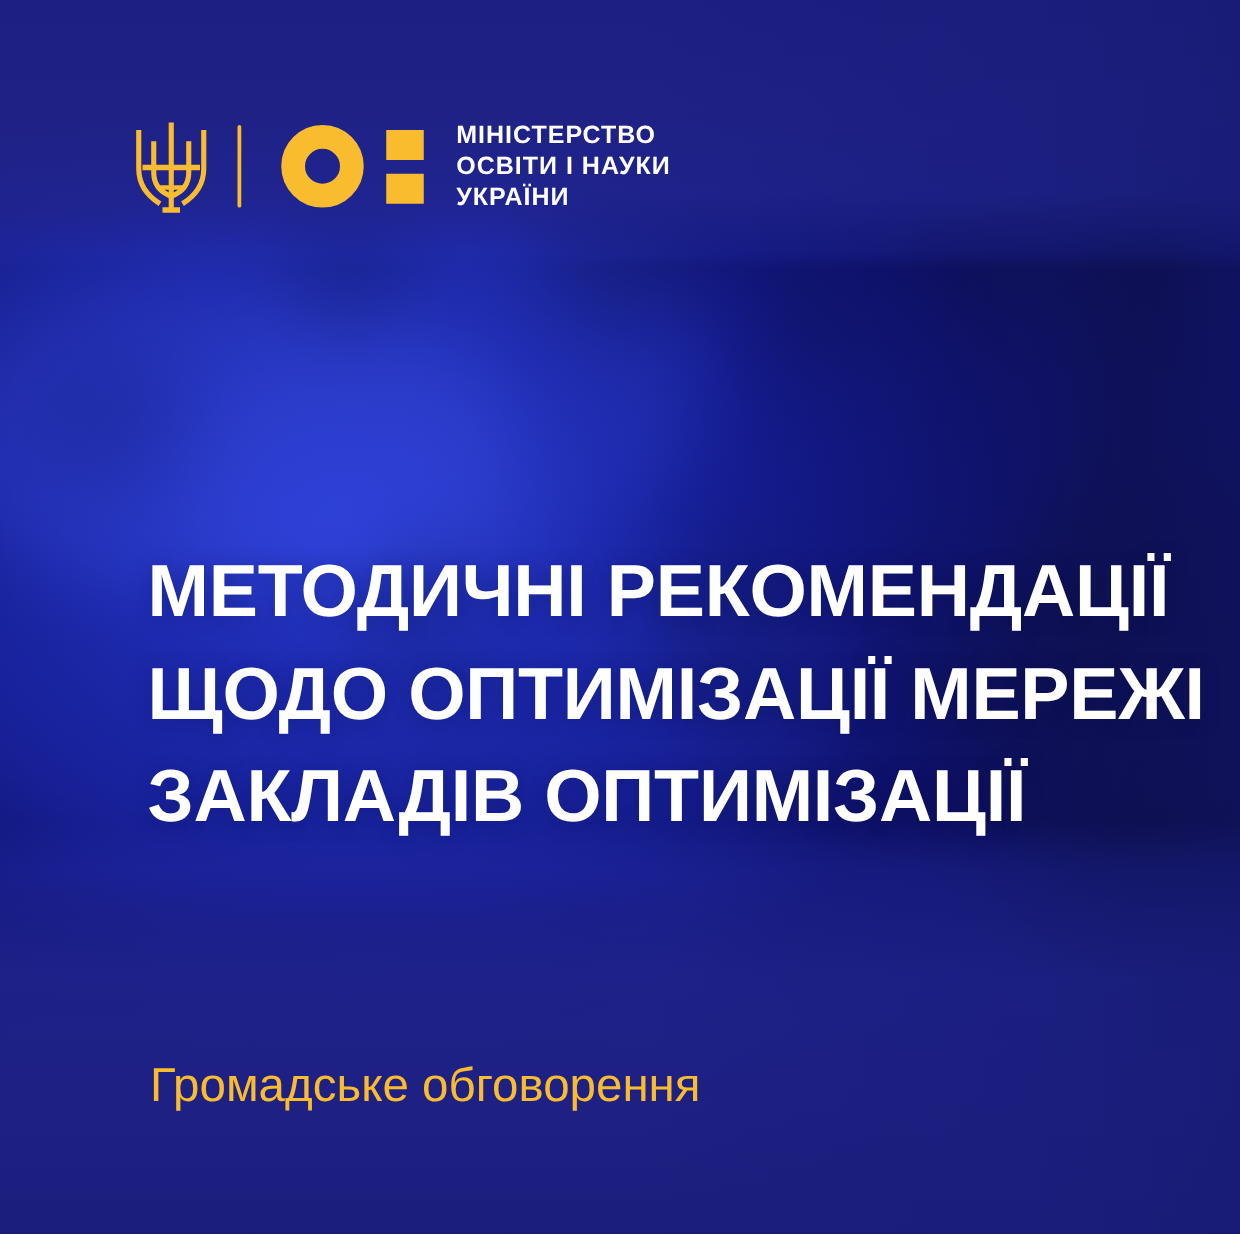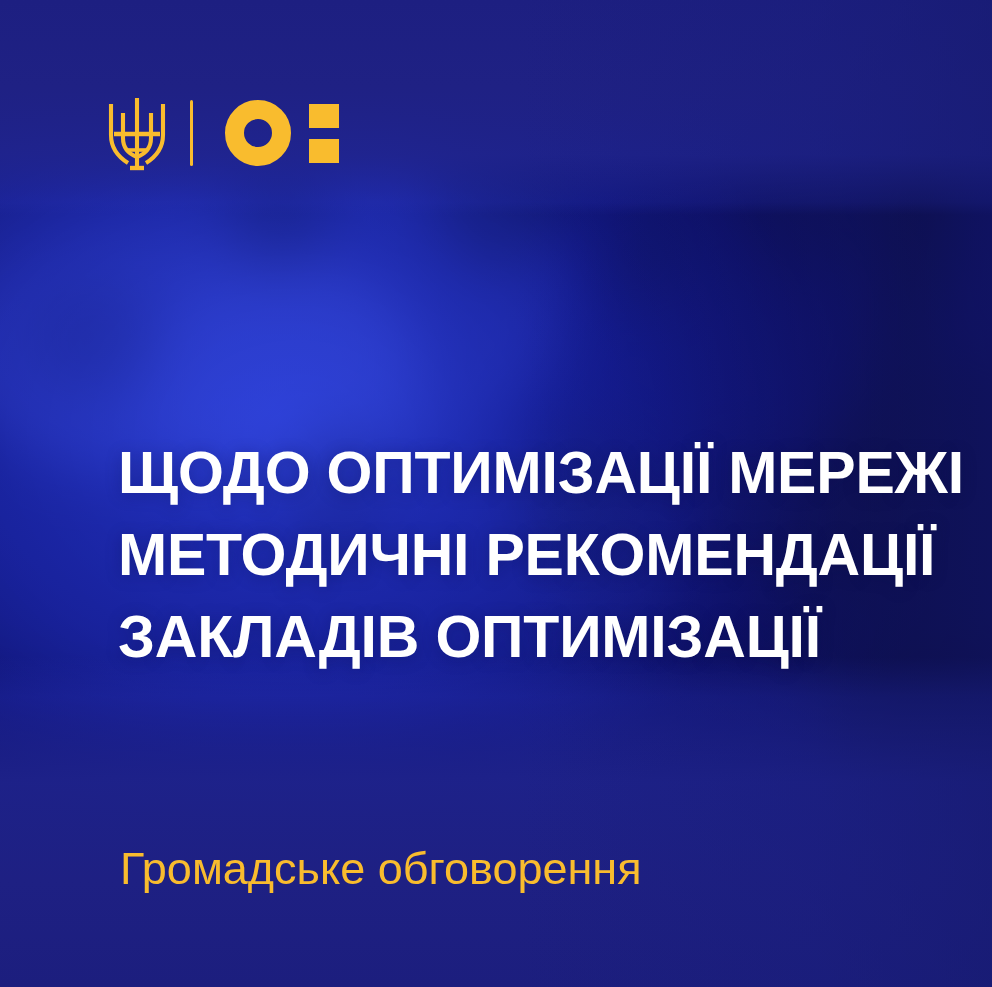--- a/index.html
+++ b/index.html
@@ -183,21 +183,21 @@
   #headline .hl-line { display:block; }
 
   
   #subtitle {
     position: absolute;
     left: 120px;
     top: 846px;
     color: #f9bc2e;
     font-family: "Liberation Sans", sans-serif;
     font-weight: normal;
-    font-size: 45px;
+    font-size: 38px;
     line-height: 46px;
     white-space: nowrap;
   }
 </style>
 </head>
 <body>
 
 <div id="poster">
 
   <div class="photo-layer">
@@ -251,23 +251,28 @@
     <div class="logo-divider"></div>
 
     <div class="mark">
       <div class="mark-o"></div>
       <div class="mark-colon">
         <span></span>
         <span></span>
       </div>
     </div>
 
+    <div class="ministry">
+      <div>МІНІСТЕРСТВО</div>
+      <div>ОСВІТИ І НАУКИ</div>
+      <div>УКРАЇНИ</div>
+    </div>
   </div>
 
   <h1 id="headline">
+    <span class="hl-line">МЕТОДИЧНІ РЕКОМЕНДАЦІЇ</span>
     <span class="hl-line">ЩОДО ОПТИМІЗАЦІЇ МЕРЕЖІ</span>
-    <span class="hl-line">МЕТОДИЧНІ РЕКОМЕНДАЦІЇ</span>
     <span class="hl-line">ЗАКЛАДІВ ОПТИМІЗАЦІЇ</span>
   </h1>
 
   <div id="subtitle">Громадське обговорення</div>
 
 </div>
 
 </body></html>

